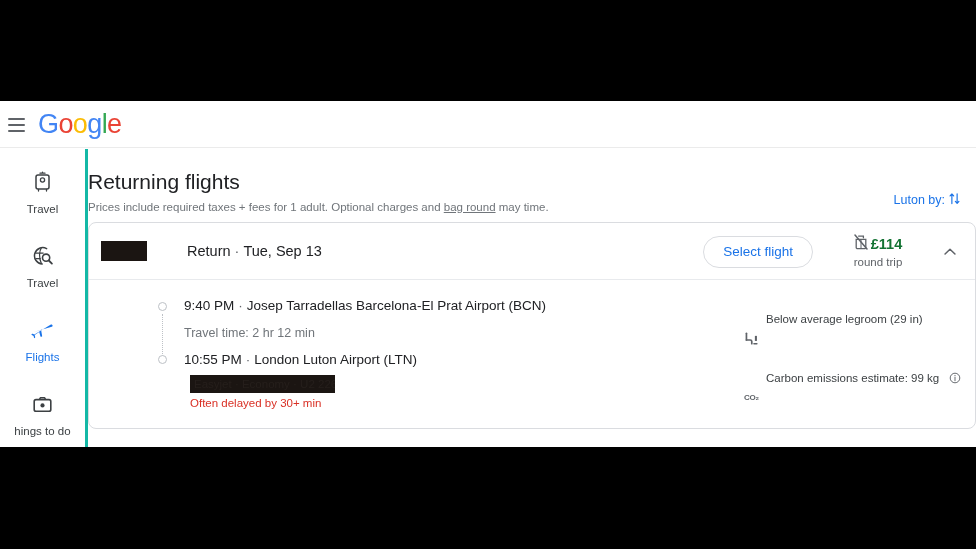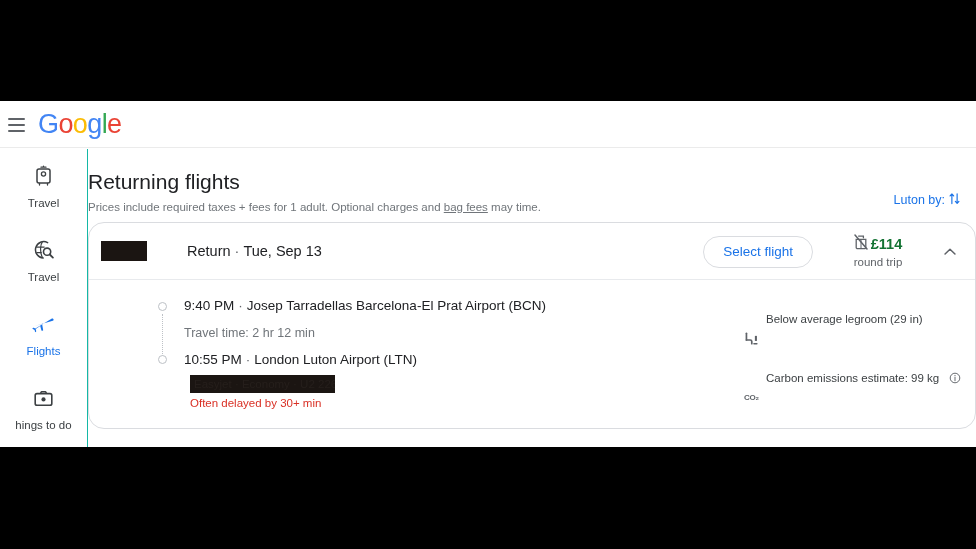--- a/index.html
+++ b/index.html
@@ -73,22 +73,22 @@
   #google-logo span:nth-child(5) { color: #34A853; }
   #google-logo span:nth-child(6) { color: #EA4335; }
 
   
   #rail {
     position: absolute;
     left: 0; top: 48px;
     width: 88px;
     height: 298px;
     background: #ffffff;
-    border-right: 1px solid #14b8a6;
-    padding-top: 14px;
+    border-right: 3px solid #14b8a6;
+    padding-top: 20px;
   }
 
   .rail-item {
     position: relative;
     height: 62px;
     display: flex;
     flex-direction: column;
     align-items: center;
     justify-content: flex-start;
     cursor: pointer;
@@ -155,21 +155,21 @@
     cursor: pointer;
   }
 
   
   #card {
     position: absolute;
     left: 0;
     top: 73px;
     width: 888px;
     border: 1px solid #dadce0;
-    border-radius: 16px;
+    border-radius: 8px;
     background: #ffffff;
     overflow: hidden;
   }
 
   #card-header {
     position: relative;
     height: 57px;
     border-bottom: 1px solid #e8eaed;
     display: flex;
     align-items: center;
@@ -436,21 +436,21 @@
         <div class="rail-label">hings to do</div>
       </div>
 
     </div>
 
     <div id="main">
 
       <div id="page-head">
         <div id="page-title">Returning flights</div>
         <div id="page-sub">
-          <span>Prices include required taxes + fees for 1 adult. Optional charges and </span><span class="lnk">bag fees</span><span> may time.</span>
+          <span>Prices include required taxes + fees for 1 adult. Optional charges and </span><span class="lnk">bag round</span><span> may time.</span>
         </div>
 
         <div id="sortby">
           <span>Luton by:</span>
           <span>
             <svg width="15" height="15" viewBox="0 0 16 16" fill="none">
               <path d="M5.2 13.4V3.2M5.2 3.2L3.3 5.3M5.2 3.2l1.9 2.1" stroke="#1a73e8" stroke-width="1.25" stroke-linecap="round" stroke-linejoin="round"></path>
               <path d="M10.8 2.9v10.2M10.8 13.1l1.9-2.1M10.8 13.1l-1.9-2.1" stroke="#1a73e8" stroke-width="1.25" stroke-linecap="round" stroke-linejoin="round"></path>
             </svg>
           </span>

